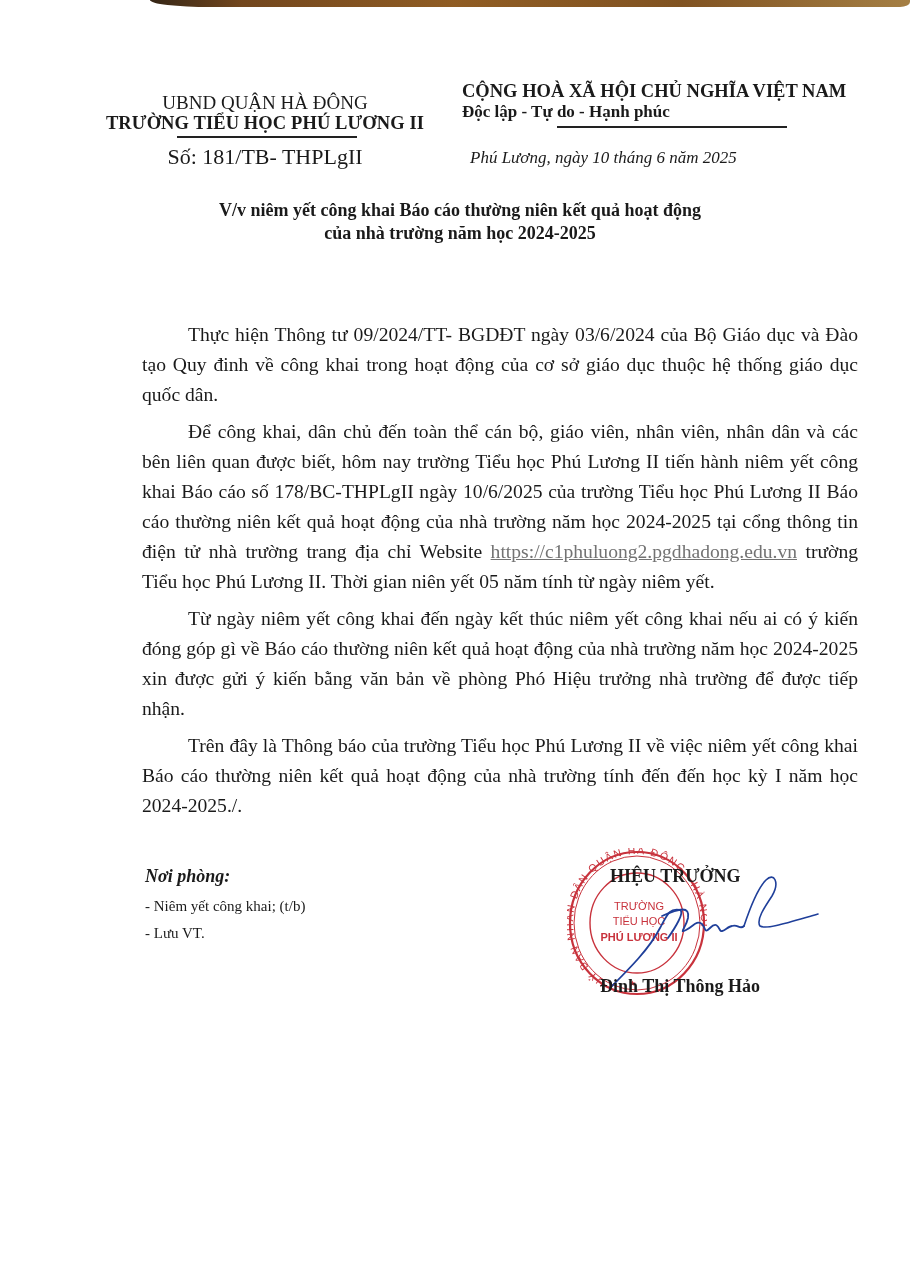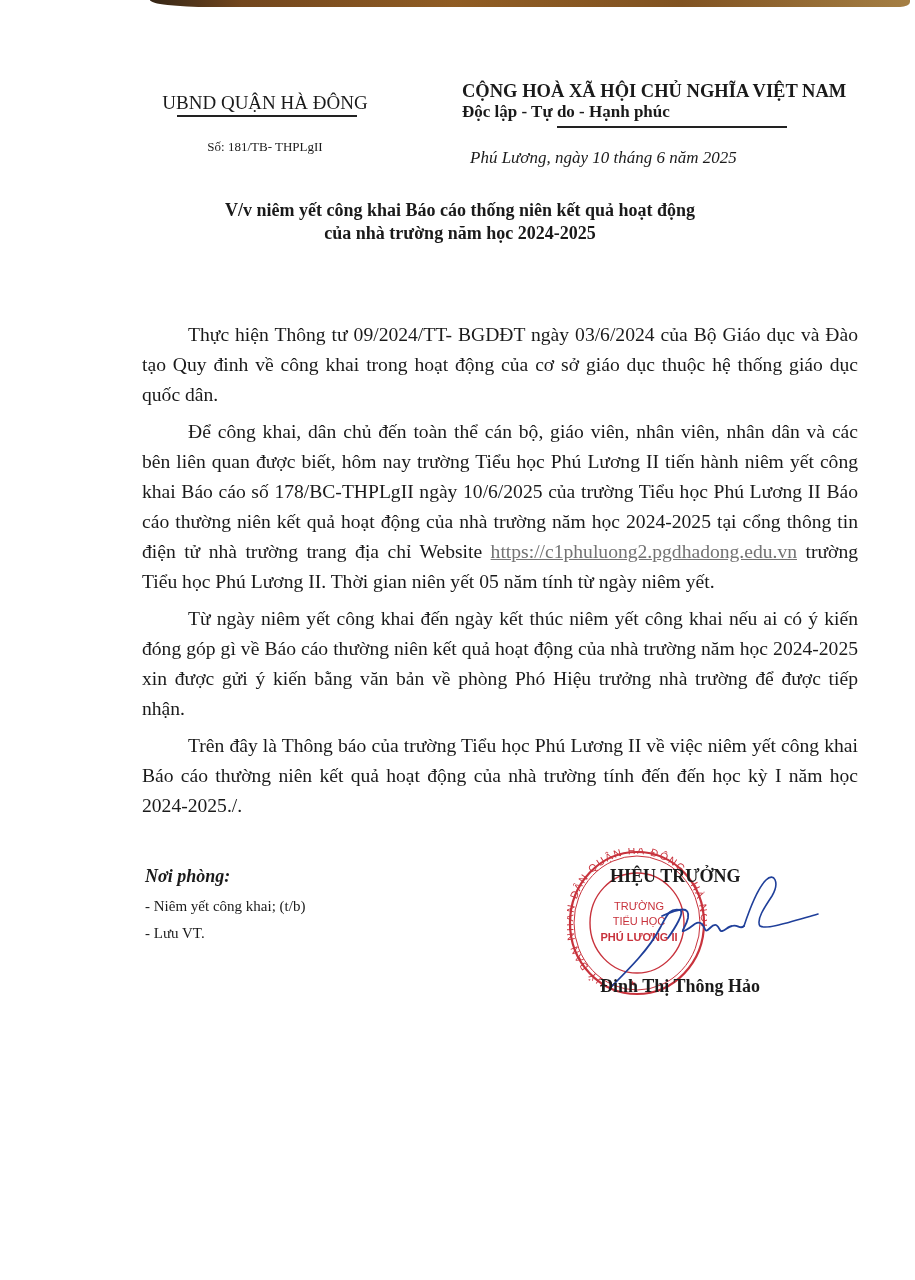--- a/index.html
+++ b/index.html
@@ -14,21 +14,21 @@
     background: linear-gradient(90deg, #2a1a0a 0%, #6b3d12 12%, #8a5418 40%, #7a4a16 70%, #a0783a 100%);
     border-bottom-left-radius: 60px 7px; border-bottom-right-radius: 10px 5px;
     opacity: 0.95;
   }
   .header-left {
     position: absolute; left: 95px; top: 92px; width: 340px; text-align: center;
   }
   .header-left .org1 { font-size: 19px; line-height: 21px; }
   .header-left .org2 { font-size: 18.5px; line-height: 21px; font-weight: bold; letter-spacing: 0.1px; white-space: nowrap; }
   .header-left .rule { width: 180px; height: 1.5px; background: #222; margin: 2px auto 0 auto; position: relative; left: 2px; }
-  .header-left .docno { font-size: 13px; margin-top: 22px; }
+  .header-left .docno { font-size: 22px; margin-top: 6px; }
 
   .header-right {
     position: absolute; left: 462px; top: 80px; width: 400px; text-align: left;
   }
   .header-right .nation { font-size: 18.5px; line-height: 22px; font-weight: bold; white-space: nowrap; }
   .header-right .motto { font-size: 17px; line-height: 20px; font-weight: bold; }
   .header-right .rule { width: 230px; height: 1.5px; background: #222; margin: 4px auto 0 auto; position: relative; left: 10px; }
   .header-right .date { font-size: 17px; font-style: italic; margin-top: 20px; position: relative; left: 8px; }
 
   .title-block { position: absolute; left: 160px; top: 199px; width: 600px; text-align: center; }
@@ -53,33 +53,34 @@
   .signer-name { position: absolute; left: 600px; top: 976px; font-size: 18px; font-weight: bold; }
   .signature { position: absolute; left: 590px; top: 868px; width: 230px; height: 130px; }
 </style>
 </head>
 <body>
 
 <div class="top-edge"></div>
 
 <div class="header-left">
   <div class="org1">UBND QUẬN HÀ ĐÔNG</div>
+  <div class="org2">TRƯỜNG TIỂU HỌC PHÚ LƯƠNG II</div>
   <div class="rule"></div>
   <div class="docno">Số: 181/TB- THPLgII</div>
 </div>
 
 <div class="header-right">
   <div class="nation">CỘNG HOÀ XÃ HỘI CHỦ NGHĨA VIỆT NAM</div>
   <div class="motto">Độc lập - Tự do - Hạnh phúc</div>
   <div class="rule"></div>
   <div class="date">Phú Lương, ngày 10 tháng 6 năm 2025</div>
 </div>
 
 <div class="title-block">
-  <div class="subtitle">V/v niêm yết công khai Báo cáo thống niên kết quả hoạt động</div>
+  <div class="subtitle">V/v niêm yết công khai Báo cáo thường niên kết quả hoạt động</div>
   <div class="subtitle">của nhà trường năm học 2024-2025</div>
 </div>
 
 <div class="body-text">
   <p>Thực hiện Thông tư 09/2024/TT- BGDĐT ngày 03/6/2024 của Bộ Giáo dục và Đào tạo Quy đinh về công khai trong hoạt động của cơ sở giáo dục thuộc hệ thống giáo dục quốc dân.</p>
   <p><span>Để công khai, dân chủ đến toàn thể cán bộ, giáo viên, nhân viên, nhân dân và các bên liên quan được biết, hôm nay trường Tiểu học Phú Lương II tiến hành niêm yết công khai Báo cáo số 178/BC-THPLgII ngày 10/6/2025 của trường Tiểu học Phú Lương II Báo cáo thường niên kết quả hoạt động của nhà trường năm học 2024-2025 tại cổng thông tin điện tử nhà trường trang địa chỉ Website </span><a>https://c1phuluong2.pgdhadong.edu.vn</a><span> trường Tiểu học Phú Lương II. Thời gian niên yết 05 năm tính từ ngày niêm yết.</span></p>
   <p>Từ ngày niêm yết công khai đến ngày kết thúc niêm yết công khai nếu ai có ý kiến đóng góp gì về Báo cáo thường niên kết quả hoạt động của nhà trường năm học 2024-2025 xin được gửi ý kiến bằng văn bản về phòng Phó Hiệu trưởng nhà trường để được tiếp nhận.</p>
   <p>Trên đây là Thông báo của trường Tiểu học Phú Lương II về việc niêm yết công khai Báo cáo thường niên kết quả hoạt động của nhà trường tính đến đến học kỳ I năm học 2024-2025./.</p>
 </div>
 

